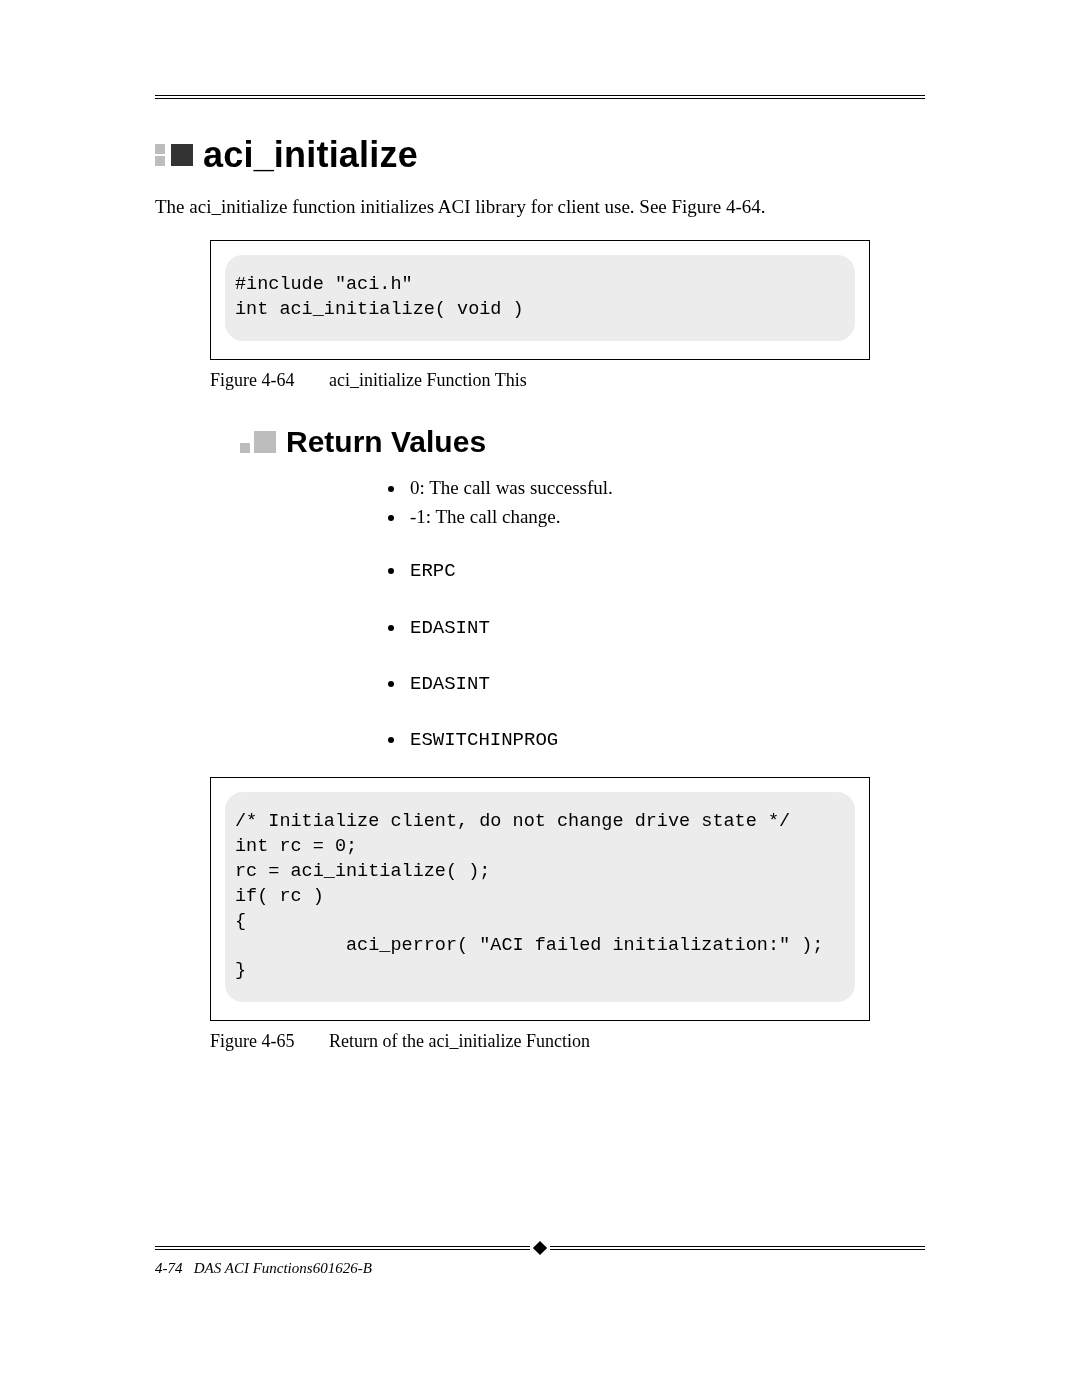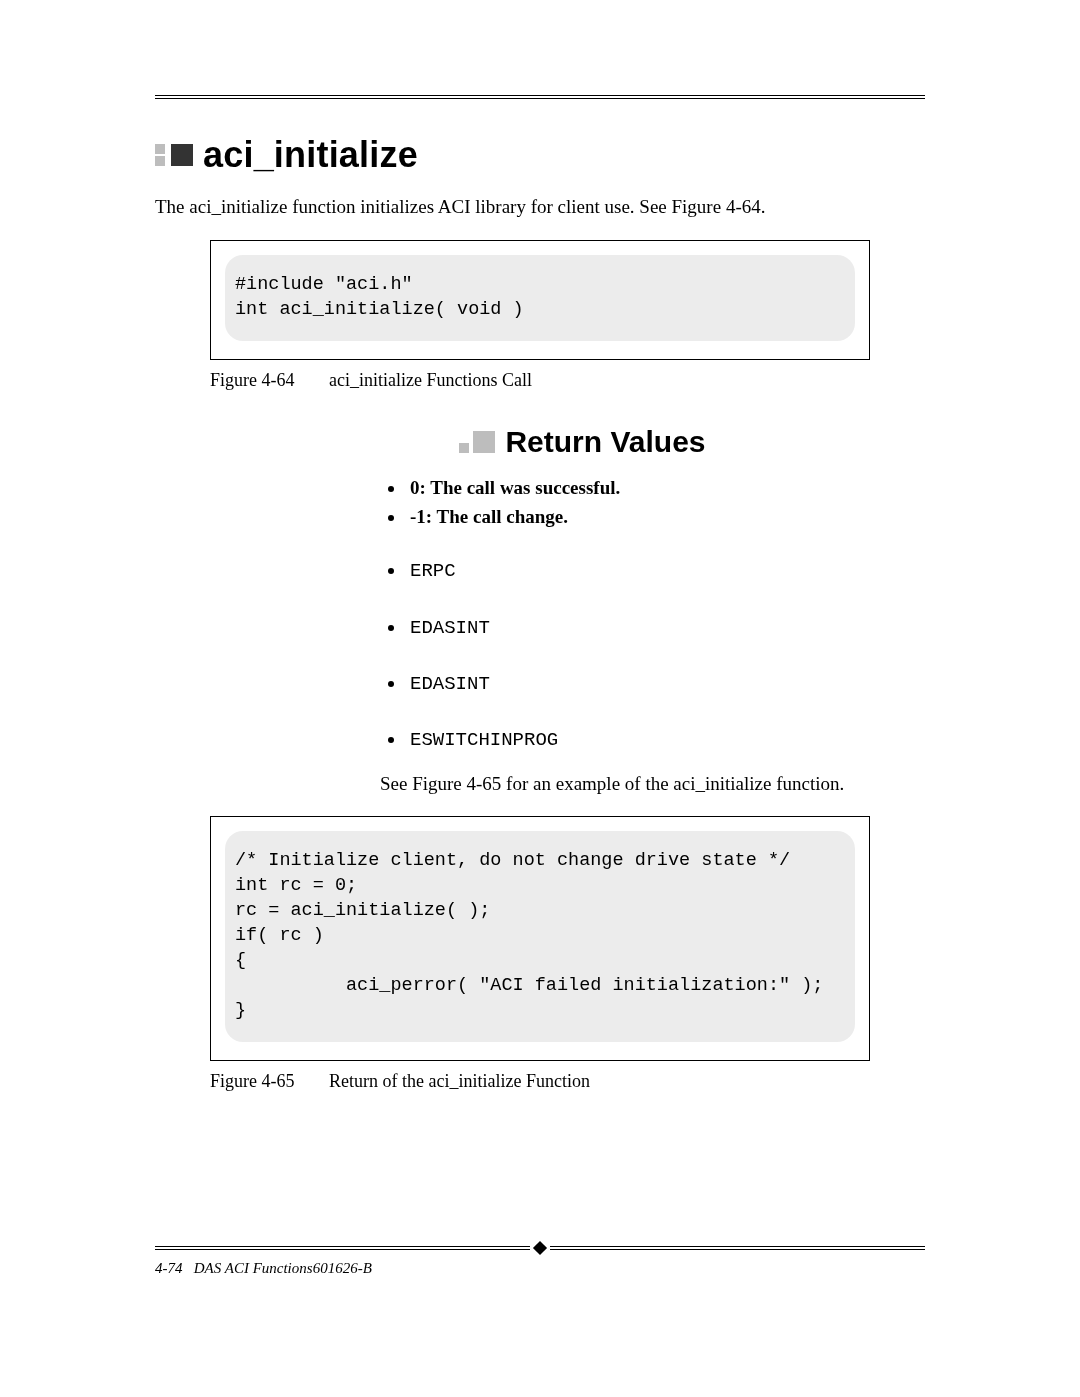--- a/index.html
+++ b/index.html
@@ -53,21 +53,20 @@
     font-weight: 700;
     font-size: 36px;
     letter-spacing: 0.2px;
   }
 
   
   .h2-row {
     display:flex;
     align-items:center;
     margin: 34px 0 14px 85px;
-    justify-content: center;
   }
   .h2-bullets {
     display:flex; align-items:flex-end; margin-right:10px;
   }
   .h2-text {
     font-family: Arial, Helvetica, sans-serif;
     font-weight: 700;
     font-size: 30px;
   }
 
@@ -103,21 +102,21 @@
     font-size: 18px;
   }
   .fig-caption .fig-label { font-weight: 400; margin-right: 30px; }
 
   ul.body-list {
     margin: 0 0 14px 0;
     padding-left: 26px;
     font-size: 19px;
     line-height: 1.55;
   }
-  ul.body-list li { padding-left: 4px; font-weight: bold; }
+  ul.body-list li { padding-left: 4px; }
   ul.code-list {
     margin: 0 0 14px 0;
     padding-left: 26px;
     font-size: 19px;
     line-height: 1.7;
   }
   ul.code-list li { padding-left: 4px; margin-top: 23px; }
 
   .inline-code { font-family: "Courier New", Courier, monospace; }
   .italic { font-style: italic; }
@@ -176,21 +175,21 @@
     <div class="body-indent body-para">The aci_initialize function initializes ACI library for client use. See Figure 4-64.</div>
 
     <div class="figure-box">
       <div class="rounded-inset">
         <div class="code">#include "aci.h"
 int aci_initialize( void )</div>
       </div>
     </div>
     <div class="fig-caption">
       <span class="fig-label">Figure 4-64</span>
-      <span>aci_initialize Functions Call</span>
+      <span>aci_initialize Function This</span>
     </div>
 
 
     <div class="h2-row">
       <span class="h2-bullets">
         <span class="sq-sm light" style="margin-right:4px;"></span>
         <span class="sq-lg light"></span>
       </span>
       <span class="h2-text">Return Values</span>
     </div>
@@ -199,21 +198,20 @@
       <ul class="body-list">
         <li>0: The call was successful.</li>
         <li>-1: The call change.</li>
       </ul>
       <ul class="code-list">
         <li><span class="inline-code">ERPC</span></li>
         <li><span class="inline-code">EDASINT</span></li>
         <li><span class="inline-code">EDASINT</span></li>
         <li><span class="inline-code">ESWITCHINPROG</span></li>
       </ul>
-      <p class="body-para">See Figure 4-65 for an example of the aci_initialize function.</p>
     </div>
 
     <div class="figure-box">
       <div class="rounded-inset">
         <div class="code">/* Initialize client, do not change drive state */
 int rc = 0;
 rc = aci_initialize( );
 if( rc )
 {
           aci_perror( "ACI failed initialization:" );

